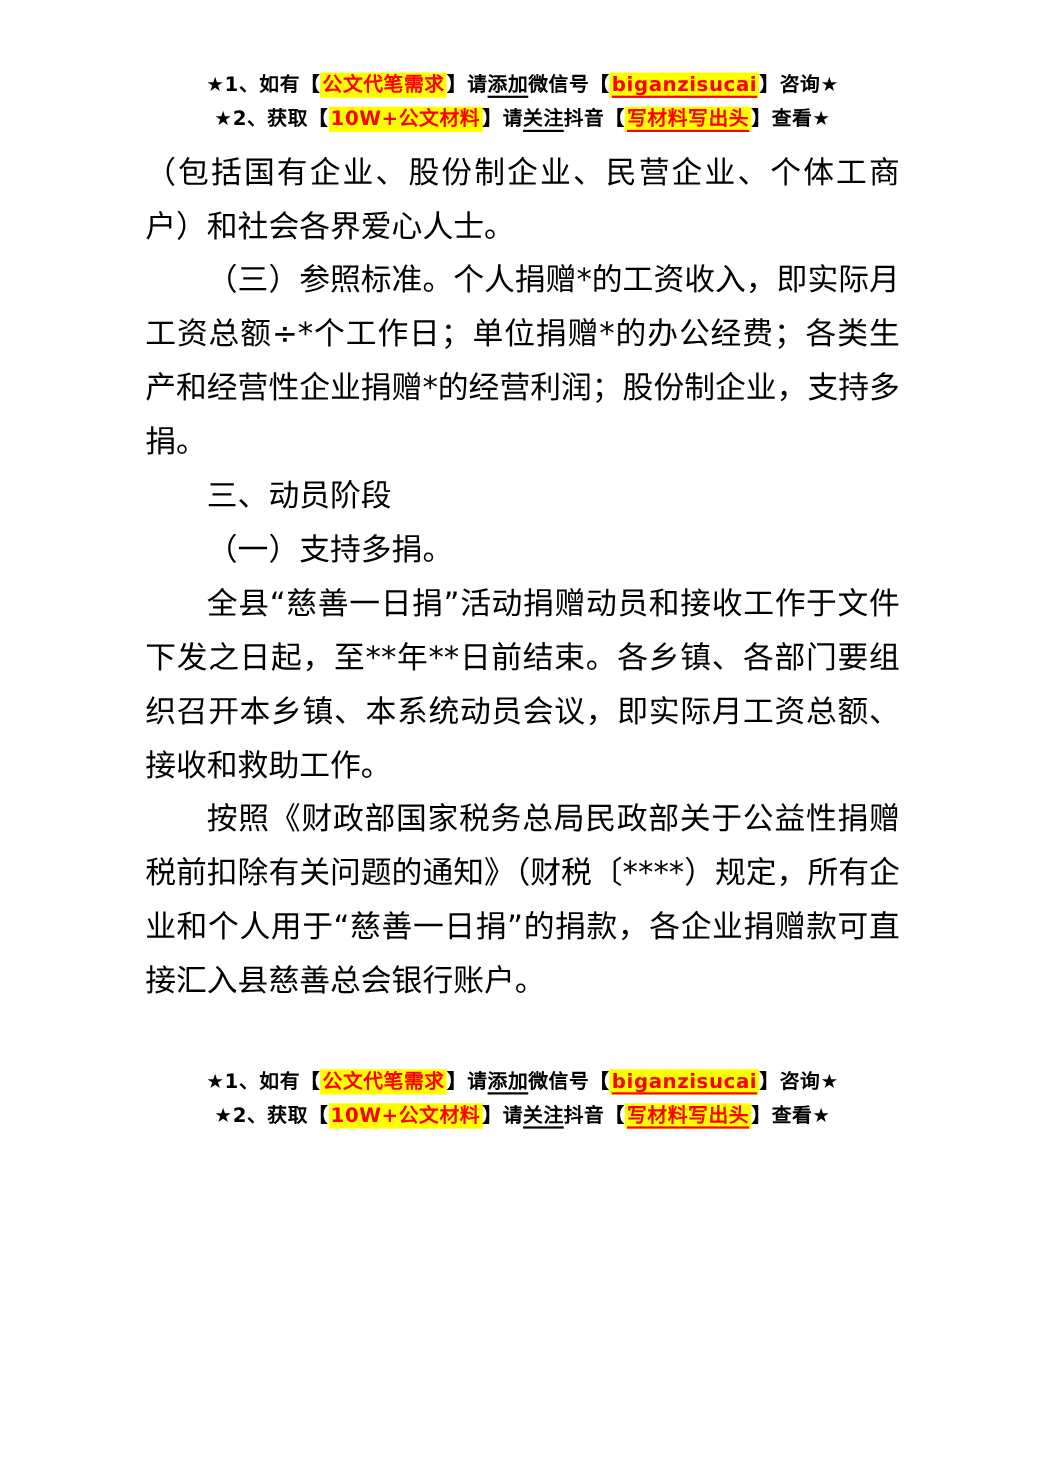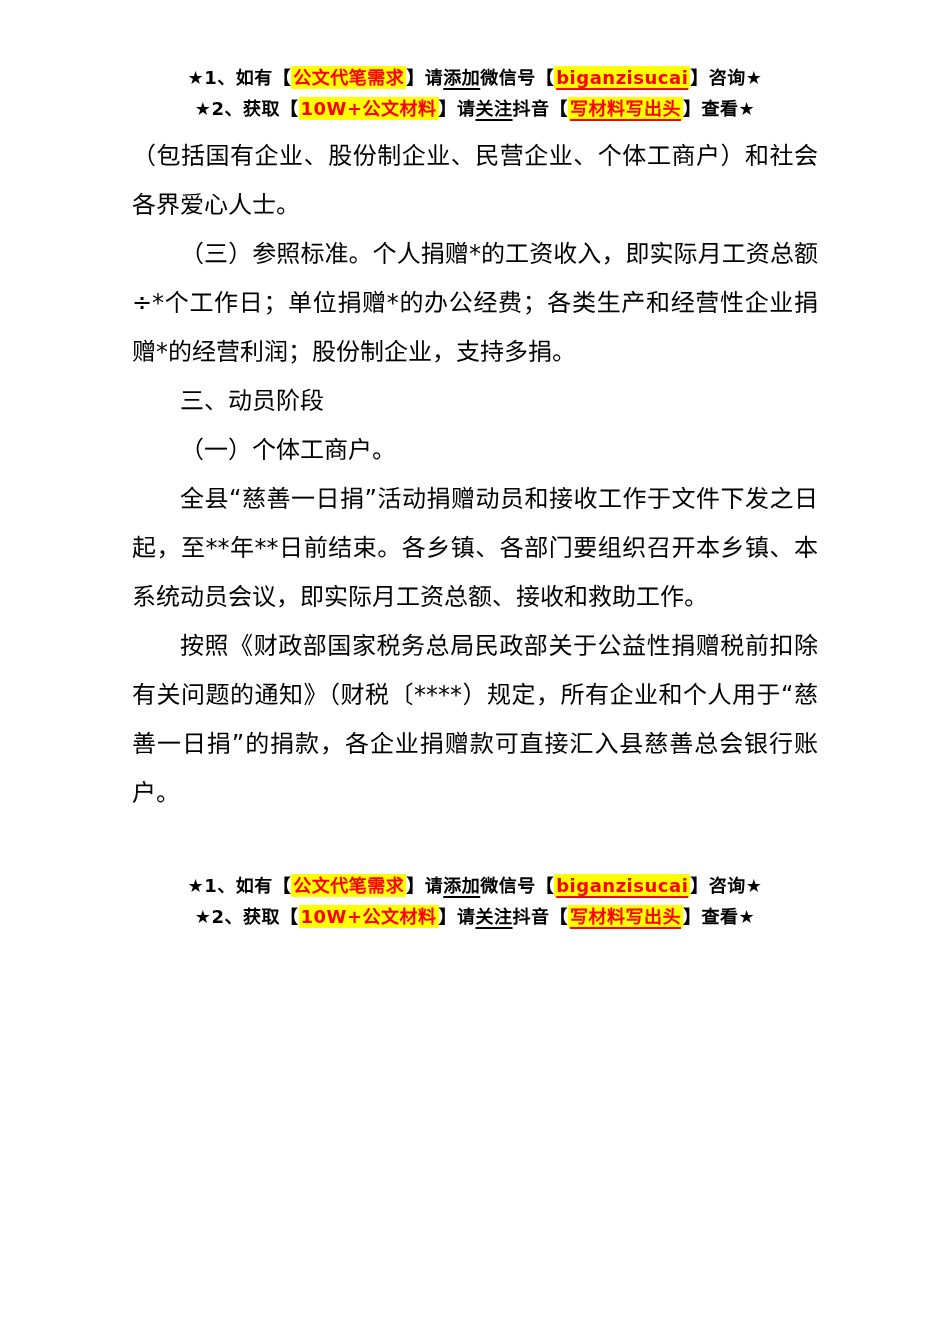--- a/index.html
+++ b/index.html
@@ -51,21 +51,21 @@
     padding: 1px 2px;
     text-decoration: underline;
     text-decoration-thickness: 2px;
     text-underline-offset: 4px;
   }
   
   .doc-body {
     width: 686px;
     margin-left: 132px;
     margin-top: 8px;
-    font-size: 24px;
+    font-size: 28px;
     line-height: 49px;
     font-weight: 500;
     text-align: justify;
     color: var(--ink);
   }
   .doc-body p { margin: 0; }
   .doc-body p.indent { text-indent: 2em; }
 </style>
 </head>
 <body>
@@ -74,21 +74,21 @@
 
   <header class="banner banner-top">
     <div class="banner-line"><span class="seg-plain">★1、如有【</span><span class="seg-hl">公文代笔需求</span><span class="seg-plain">】请</span><span class="seg-ul">添加</span><span class="seg-plain">微信号【</span><span class="seg-hlul">biganzisucai</span><span class="seg-plain">】咨询★</span></div>
     <div class="banner-line"><span class="seg-plain">★2、获取【</span><span class="seg-hl">10W+公文材料</span><span class="seg-plain">】请</span><span class="seg-ul">关注</span><span class="seg-plain">抖音【</span><span class="seg-hlul">写材料写出头</span><span class="seg-plain">】查看★</span></div>
   </header>
 
   <main class="doc-body">
       <p>（包括国有企业、股份制企业、民营企业、个体工商户）和社会各界爱心人士。</p>
       <p class="indent">（三）参照标准。个人捐赠*的工资收入，即实际月工资总额÷*个工作日；单位捐赠*的办公经费；各类生产和经营性企业捐赠*的经营利润；股份制企业，支持多捐。</p>
       <p class="indent">三、动员阶段</p>
-      <p class="indent">（一）个体工商户。</p>
+      <p class="indent">（一）支持多捐。</p>
       <p class="indent">全县“慈善一日捐”活动捐赠动员和接收工作于文件下发之日起，至**年**日前结束。各乡镇、各部门要组织召开本乡镇、本系统动员会议，即实际月工资总额、接收和救助工作。</p>
       <p class="indent">按照《财政部国家税务总局民政部关于公益性捐赠税前扣除有关问题的通知》（财税〔****）规定，所有企业和个人用于“慈善一日捐”的捐款，各企业捐赠款可直接汇入县慈善总会银行账户。</p>
     </main>
 
   <footer class="banner banner-bottom">
     <div class="banner-line"><span class="seg-plain">★1、如有【</span><span class="seg-hl">公文代笔需求</span><span class="seg-plain">】请</span><span class="seg-ul">添加</span><span class="seg-plain">微信号【</span><span class="seg-hlul">biganzisucai</span><span class="seg-plain">】咨询★</span></div>
     <div class="banner-line"><span class="seg-plain">★2、获取【</span><span class="seg-hl">10W+公文材料</span><span class="seg-plain">】请</span><span class="seg-ul">关注</span><span class="seg-plain">抖音【</span><span class="seg-hlul">写材料写出头</span><span class="seg-plain">】查看★</span></div>
   </footer>
 
 </div>

